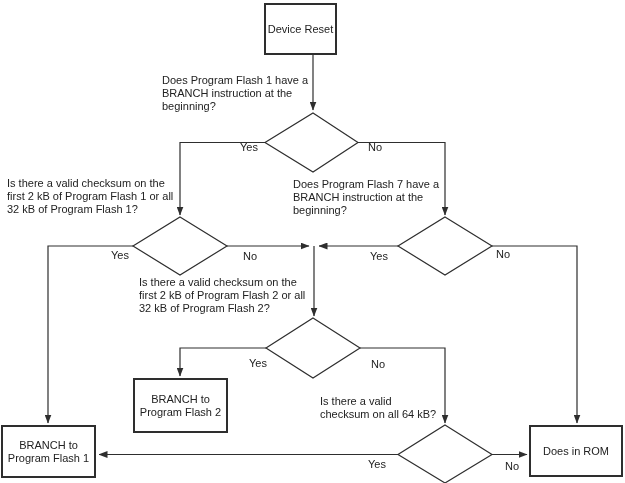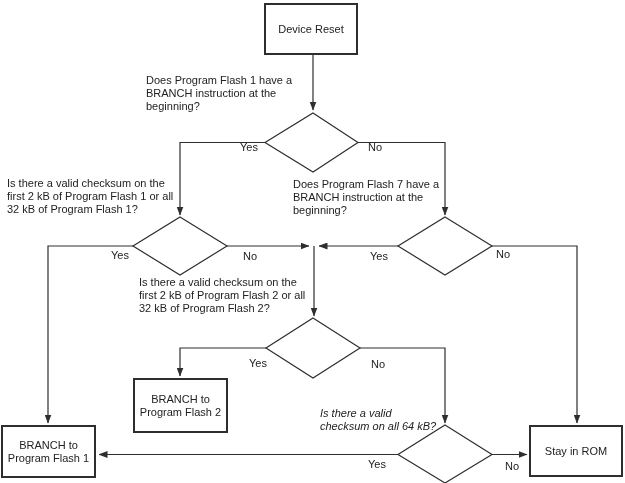--- a/index.html
+++ b/index.html
@@ -11,30 +11,30 @@
   .node{
     position:absolute;box-sizing:border-box;background:#fff;border:2px solid #2e2e2e;
     display:flex;align-items:center;justify-content:center;text-align:center;
     font-size:11px;line-height:13px;white-space:pre-line;
   }
   .note{
     position:absolute;font-size:11px;line-height:13px;white-space:pre-line;text-align:left;
   }
   .elabel{position:absolute;font-size:11px;line-height:12px;margin-top:22px;}
   
-  .n-reset {left:264px;top:3px;  width:94px;height:52px;}
+  .n-reset {left:264px;top:3px;  width:73px;height:52px;}
   .n-bpf2  {left:133px;top:378px;width:95px;height:55px;}
   .n-bpf1  {left:1px;  top:425px;width:95px;height:53px;}
   .n-rom   {left:529px;top:425px;width:94px;height:52px;}
   
-  .q1{left:146px;top:74px;}
+  .q1{left:162px;top:74px;}
   .q2{left:7px;  top:177px;}
   .q3{left:293px;top:178px;}
   .q4{left:139px;top:276px;}
-  .q5{left:320px;top:407px;font-style:italic;}
+  .q5{left:320px;top:395px;}
   
   .l1y{left:240px;top:119px;} .l1n{left:368px;top:119px;}
   .l2y{left:111px;top:227px;} .l2n{left:243px;top:228px;}
   .l3y{left:370px;top:228px;} .l3n{left:496px;top:226px;}
   .l4y{left:249px;top:335px;} .l4n{left:371px;top:336px;}
   .l5y{left:368px;top:436px;} .l5n{left:505px;top:438px;}
 </style>
 </head>
 <body>
 
@@ -69,21 +69,21 @@
       <polygon points="313,318 360,348 313,378 266,348"></polygon>
       <polygon points="445,425 492,454.5 445,483 398,454.5"></polygon>
     </g>
   </svg>
 
   <div class="node n-reset">Device Reset</div>
   <div class="node n-bpf2">BRANCH to
 Program Flash 2</div>
   <div class="node n-bpf1">BRANCH to
 Program Flash 1</div>
-  <div class="node n-rom">Stay in ROM</div>
+  <div class="node n-rom">Does in ROM</div>
 
   <div class="note q1">Does Program Flash 1 have a
 BRANCH instruction at the
 beginning?</div>
   <div class="note q2">Is there a valid checksum on the
 first 2 kB of Program Flash 1 or all
 32 kB of Program Flash 1?</div>
   <div class="note q3">Does Program Flash 7 have a
 BRANCH instruction at the
 beginning?</div>

